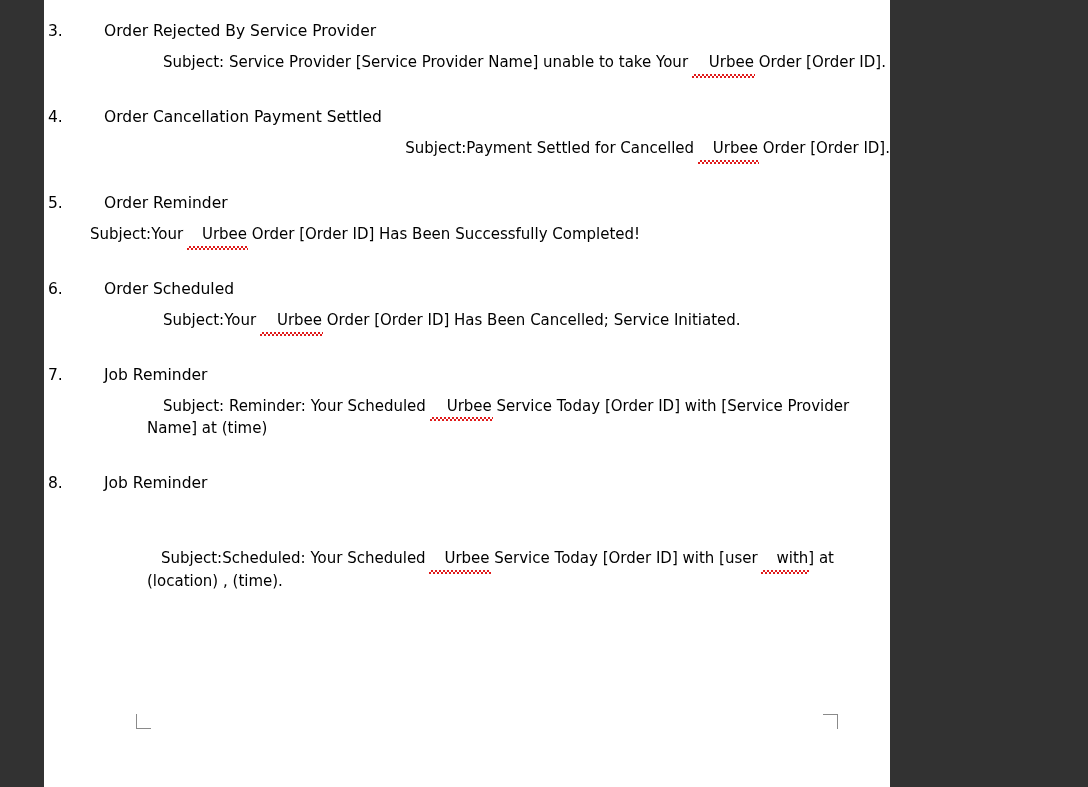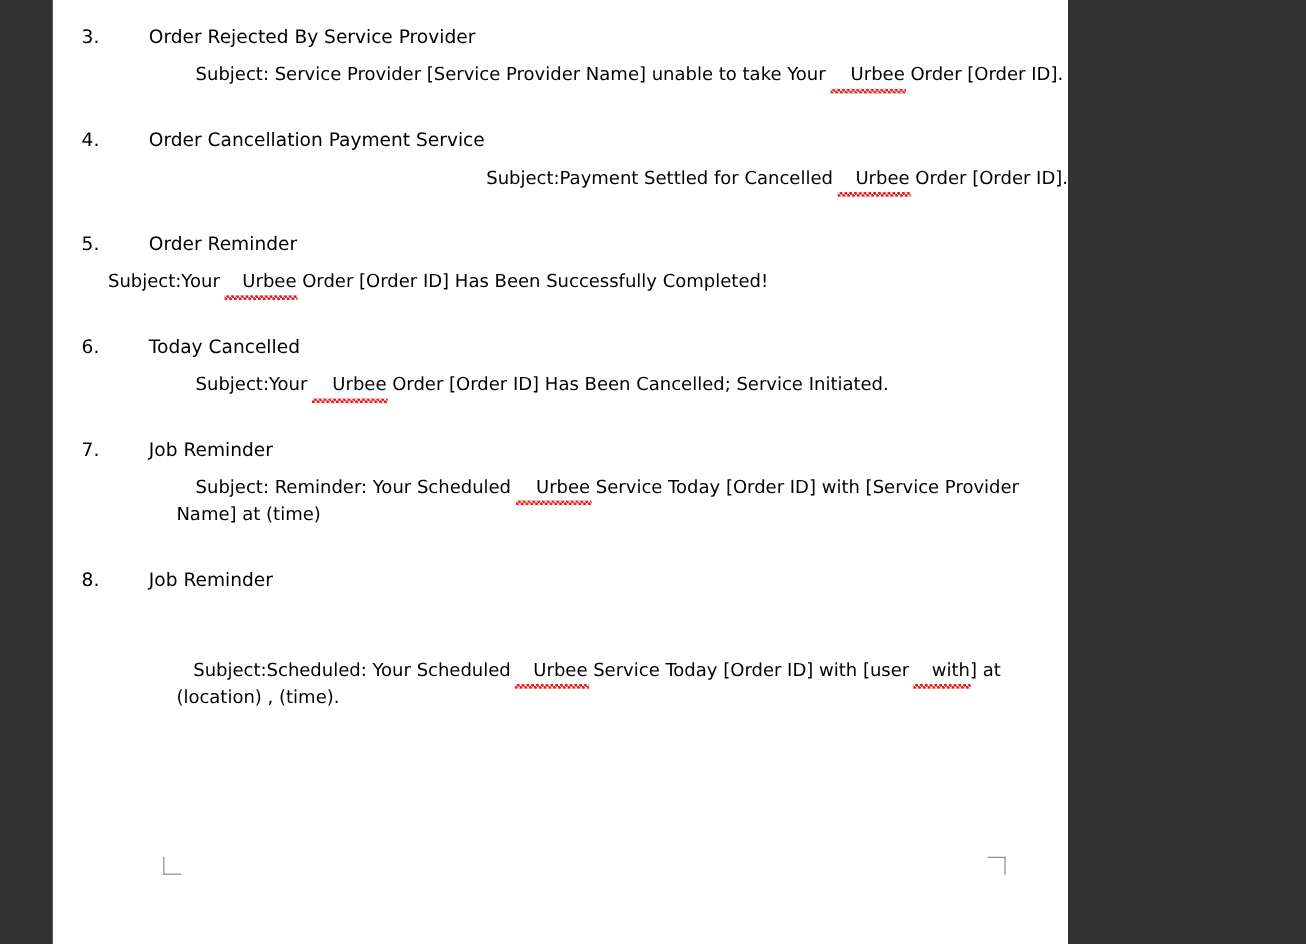--- a/index.html
+++ b/index.html
@@ -26,21 +26,21 @@
     padding: 0 0 0 0;
     height: 100%;
   }
   .item {
     position: relative;
   }
   .item-heading {
     font-size: 15.5px;
     color: #000000;
     line-height: 1.25;
-    padding-left: 80px;
+    padding-left: 60px;
     text-indent: -28px;
   }
   .item-heading .num {
     display: inline-block;
     width: 28px;
   }
   .item-subject {
     font-size: 15px;
     color: #000000;
     line-height: 1.5;
@@ -104,21 +104,21 @@
         </div>
         <div class="item-subject">
           <span>Subject: Service Provider [Service Provider Name] unable to take Your </span><span class="sq-wave">Urbee</span><span> Order [Order ID].</span>
         </div>
       </div>
 
       <div class="gap-md"></div>
 
       <div class="item">
         <div class="item-heading">
-          <span class="num">4.</span><span>Order Cancellation Payment Service</span>
+          <span class="num">4.</span><span>Order Cancellation Payment Settled</span>
         </div>
         <div class="item-subject" style="text-indent:14px;text-align:right;">
           <span>Subject:Payment Settled for Cancelled </span><span class="sq-wave">Urbee</span><span> Order [Order ID].</span>
         </div>
       </div>
 
       <div class="gap-md"></div>
 
       <div class="item">
         <div class="item-heading">
@@ -126,21 +126,21 @@
         </div>
         <div class="item-subject" style="text-indent:14px;padding-left:32px;">
           <span>Subject:Your </span><span class="sq-wave">Urbee</span><span> Order [Order ID] Has Been Successfully Completed!</span>
         </div>
       </div>
 
       <div class="gap-md"></div>
 
       <div class="item">
         <div class="item-heading">
-          <span class="num">6.</span><span>Today Cancelled</span>
+          <span class="num">6.</span><span>Order Scheduled</span>
         </div>
         <div class="item-subject">
           <span>Subject:Your </span><span class="sq-wave">Urbee</span><span> Order [Order ID] Has Been Cancelled; Service Initiated.</span>
         </div>
       </div>
 
       <div class="gap-md"></div>
 
       <div class="item">
         <div class="item-heading">

